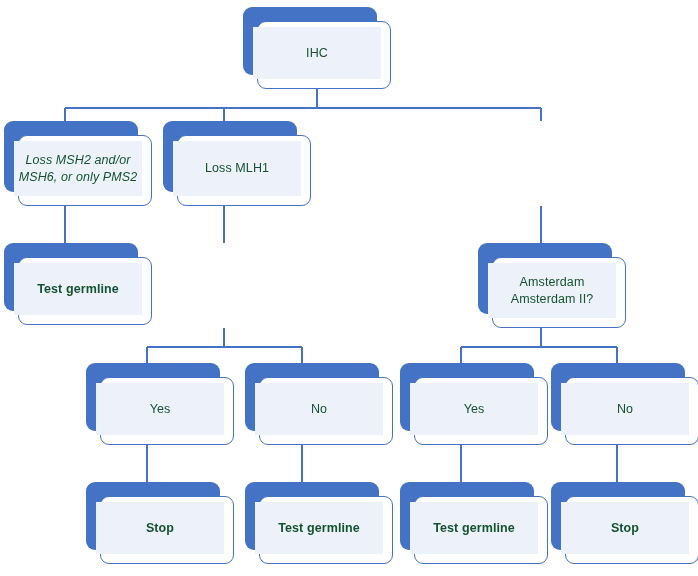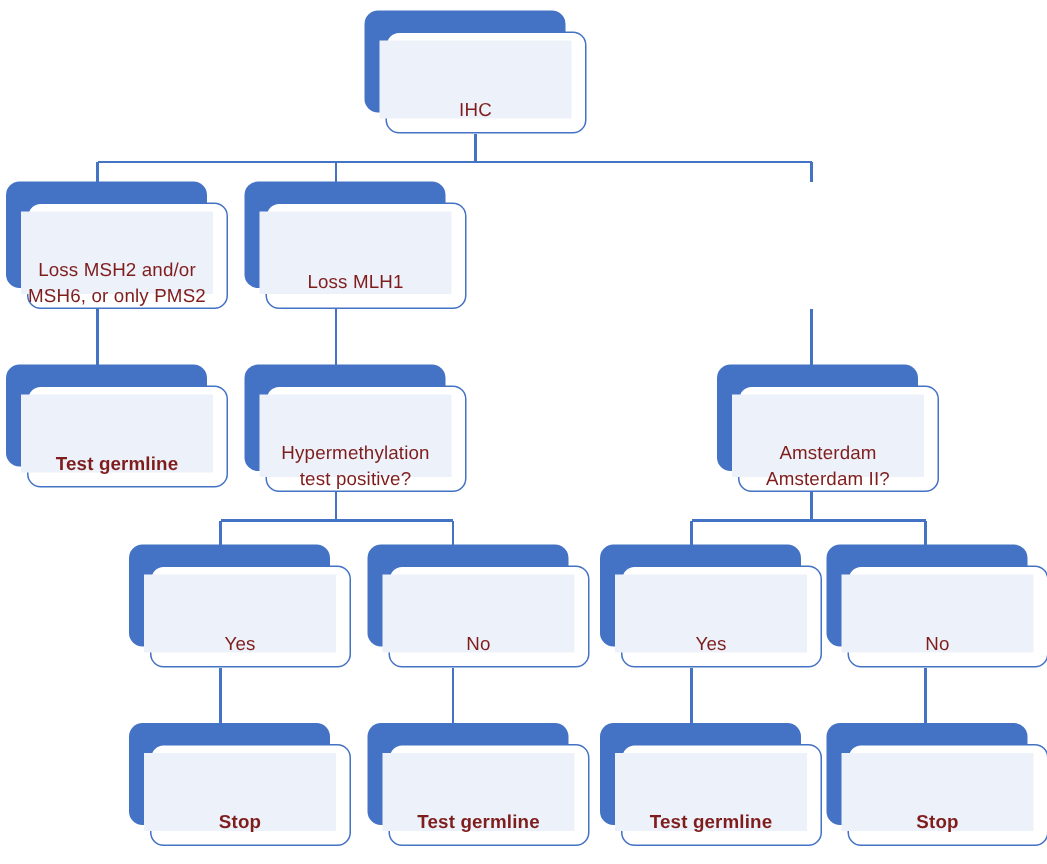--- a/index.html
+++ b/index.html
@@ -27,27 +27,26 @@
     position:absolute;
     background:#EDF1F9;
     box-sizing:border-box;
   }
   .node .label{
     position:absolute;
     display:flex;
     align-items:center;
     justify-content:center;
     text-align:center;
-    color:#7f1d1d;
+    color:#14532d;
     font-size:12.5px;
     line-height:1.32;
     letter-spacing:.1px;
     box-sizing:border-box;
     padding:0 4px;
-    margin-top:20px;
   }
   .node.bold .label{font-weight:bold;}
 </style>
 </head>
 <body>
 
 <div id="stage">
 
   <svg id="lines" viewBox="0 0 698 576" width="698" height="576" xmlns="http://www.w3.org/2000/svg">
     <g stroke="#4472C4" stroke-width="1.6" fill="none" shape-rendering="crispEdges">
@@ -82,39 +81,33 @@
   <div class="node" style="left: 243px; top: 7px; width: 148px; height: 82px;">
       <div class="shadow" style="left: 0px; top: 0px; width: 134px; height: 68px;"></div>
       <div class="card" style="left: 14px; top: 14px; width: 134px; height: 68px;"></div>
       <div class="tint" style="left: 10px; top: 20px; width: 128px; height: 52px;"></div>
       <div class="label" style="left: 10px; top: 20px; width: 128px; height: 52px;">IHC</div>
     </div>
   <div class="node" style="left: 4px; top: 121px; width: 148px; height: 85px;">
       <div class="shadow" style="left: 0px; top: 0px; width: 134px; height: 71px;"></div>
       <div class="card" style="left: 14px; top: 14px; width: 134px; height: 71px;"></div>
       <div class="tint" style="left: 10px; top: 20px; width: 128px; height: 55px;"></div>
-      <div class="label" style="left: 10px; top: 20px; width: 128px; height: 55px;">Loss MSH2 and/or MSH6, or only PMS2</div>
+      <div class="label" style="left: 10px; top: 20px; width: 128px; height: 55px; font-style: italic;">Loss MSH2 and/or MSH6, or only PMS2</div>
     </div>
   <div class="node" style="left: 163px; top: 121px; width: 148px; height: 85px;">
       <div class="shadow" style="left: 0px; top: 0px; width: 134px; height: 71px;"></div>
       <div class="card" style="left: 14px; top: 14px; width: 134px; height: 71px;"></div>
       <div class="tint" style="left: 10px; top: 20px; width: 128px; height: 55px;"></div>
       <div class="label" style="left: 10px; top: 20px; width: 128px; height: 55px;">Loss MLH1</div>
     </div>
   <div class="node bold" style="left: 4px; top: 243px; width: 148px; height: 82px;">
       <div class="shadow" style="left: 0px; top: 0px; width: 134px; height: 68px;"></div>
       <div class="card" style="left: 14px; top: 14px; width: 134px; height: 68px;"></div>
       <div class="tint" style="left: 10px; top: 20px; width: 128px; height: 52px;"></div>
       <div class="label" style="left: 10px; top: 20px; width: 128px; height: 52px;">Test germline</div>
-    </div>
-  <div class="node" style="left: 163px; top: 243px; width: 148px; height: 85px;">
-      <div class="shadow" style="left: 0px; top: 0px; width: 134px; height: 71px;"></div>
-      <div class="card" style="left: 14px; top: 14px; width: 134px; height: 71px;"></div>
-      <div class="tint" style="left: 10px; top: 20px; width: 128px; height: 55px;"></div>
-      <div class="label" style="left: 10px; top: 20px; width: 128px; height: 55px;">Hypermethylation test positive?</div>
     </div>
   <div class="node" style="left: 478px; top: 243px; width: 148px; height: 85px;">
       <div class="shadow" style="left: 0px; top: 0px; width: 134px; height: 71px;"></div>
       <div class="card" style="left: 14px; top: 14px; width: 134px; height: 71px;"></div>
       <div class="tint" style="left: 10px; top: 20px; width: 128px; height: 55px;"></div>
       <div class="label" style="left: 10px; top: 20px; width: 128px; height: 55px;">Amsterdam Amsterdam II?</div>
     </div>
   <div class="node" style="left: 86px; top: 363px; width: 148px; height: 82px;">
       <div class="shadow" style="left: 0px; top: 0px; width: 134px; height: 68px;"></div>
       <div class="card" style="left: 14px; top: 14px; width: 134px; height: 68px;"></div>

